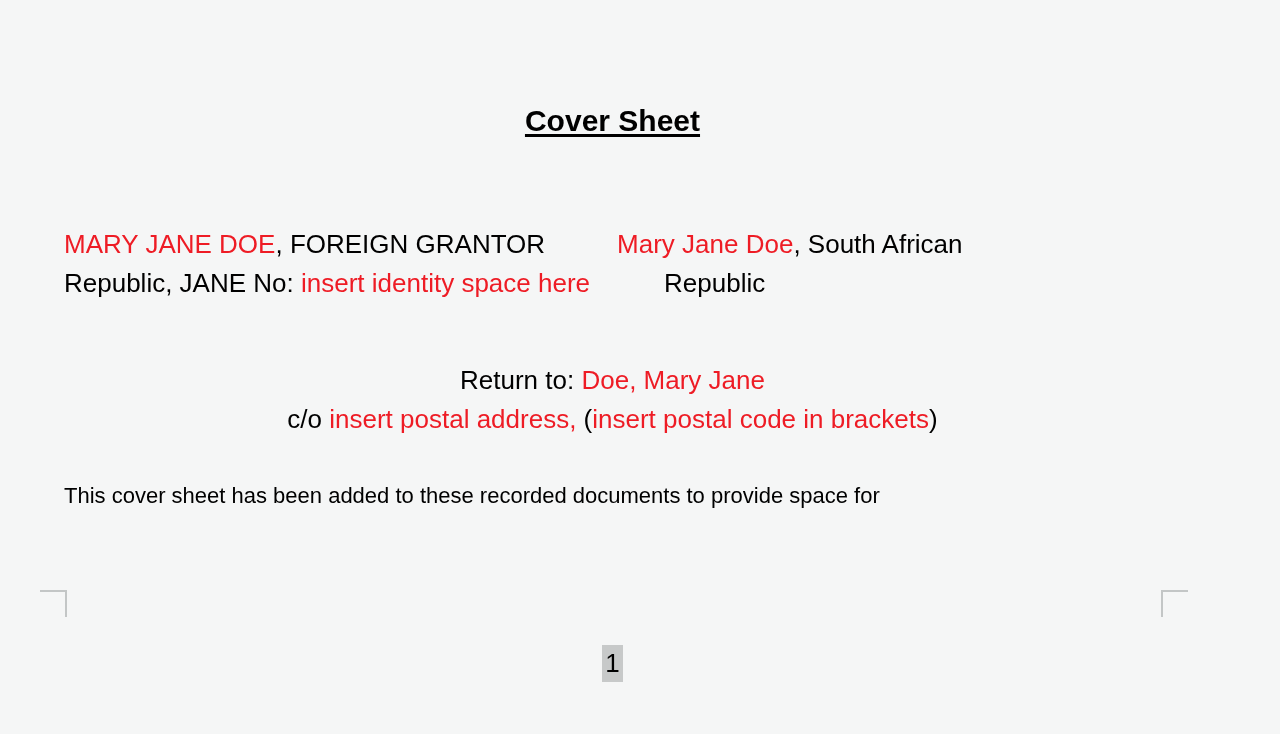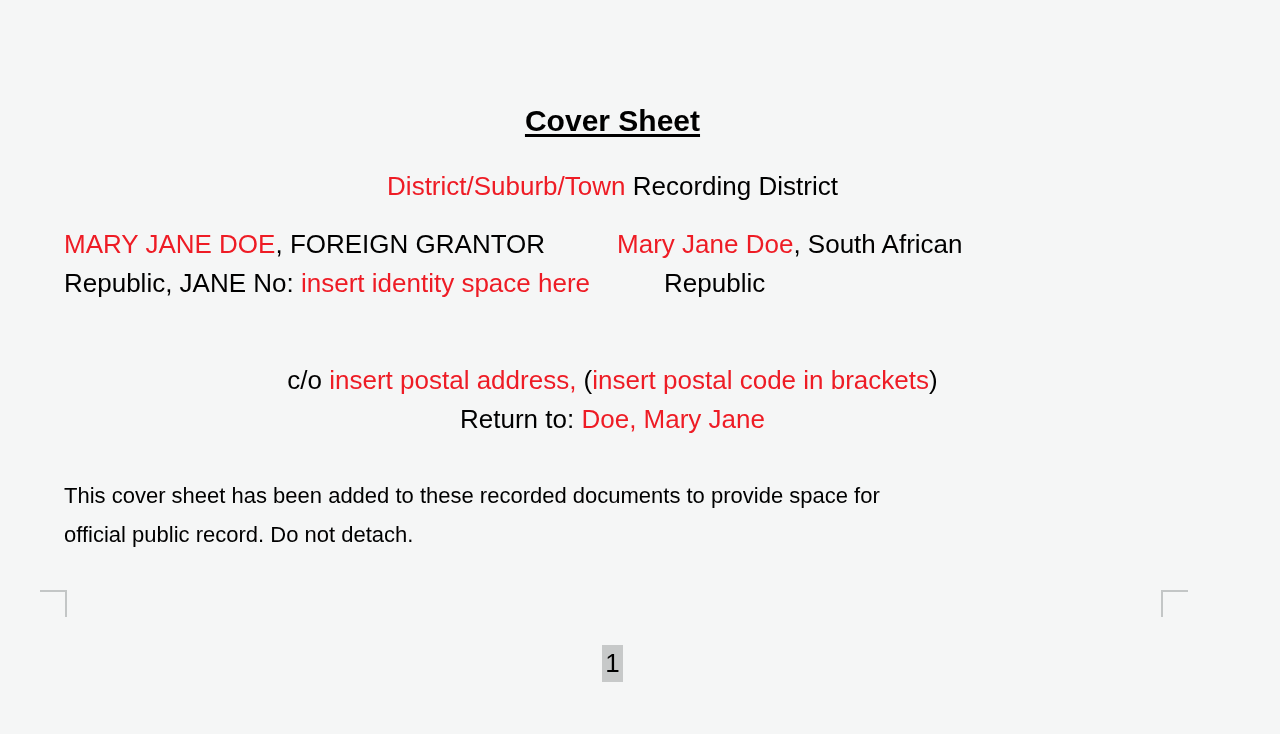--- a/index.html
+++ b/index.html
@@ -57,35 +57,33 @@
   }
 </style>
 </head>
 <body>
 
 <div class="page">
   <div class="content">
 
     <h1 class="doc-title"><span class="u">Cover Sheet</span></h1>
 
-    <div class="district-line"><span class="red">District/Suburb/Town</span><span> Recording District</span></div>
 
     <div class="parties">
       <div class="pline"><span class="red">MARY JANE DOE</span><span>, FOREIGN GRANTOR</span><span class="tab tab1"></span><span class="red">Mary Jane Doe</span><span>, South African</span></div>
       <div class="pline"><span>Republic, JANE No: </span><span class="red">insert identity space here</span><span class="tab tab2"></span><span>Republic</span></div>
     </div>
 
     <div class="return-block">
+      <div><span>Return to: </span><span class="red">Doe, Mary Jane</span></div>
       <div><span>c/o </span><span class="red">insert postal address,</span><span> (</span><span class="red">insert postal code in brackets</span><span>)</span></div>
-      <div><span>Return to: </span><span class="red">Doe, Mary Jane</span></div>
     </div>
 
     <div class="notice">
       <div>This cover sheet has been added to these recorded documents to provide space for</div>
-      <div>official public record. Do not detach.</div>
     </div>
 
   </div>
 
   <div class="crop crop-left"></div>
   <div class="crop crop-right"></div>
 
   <div class="footer"><span class="pg">1</span></div>
 </div>
 

